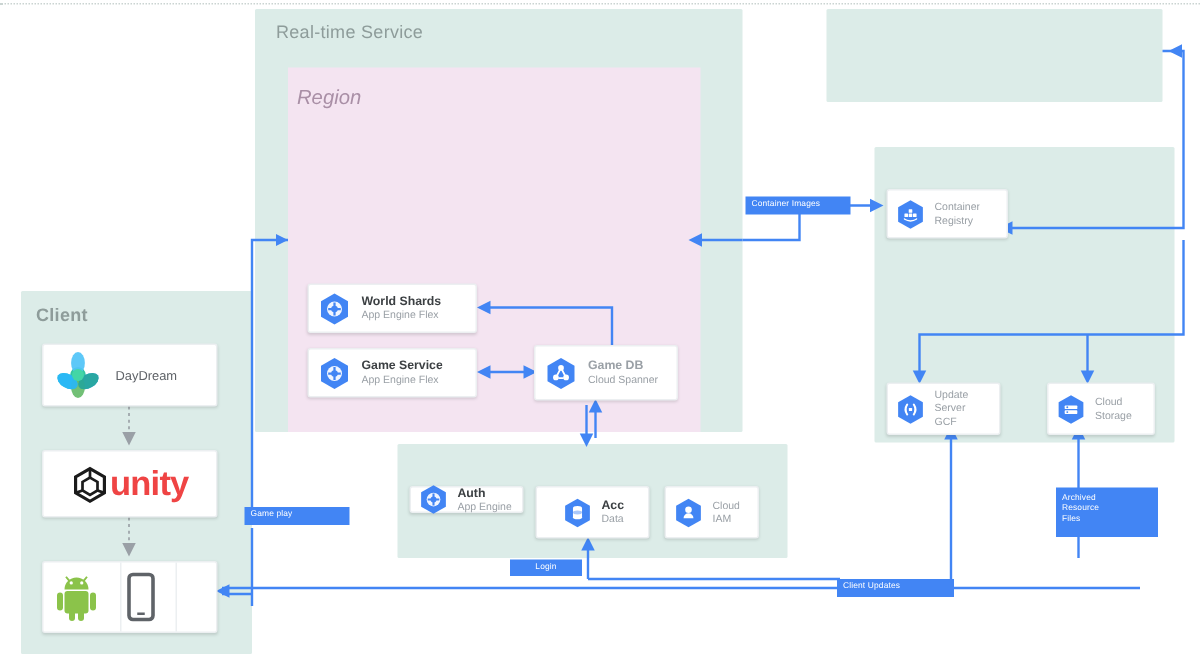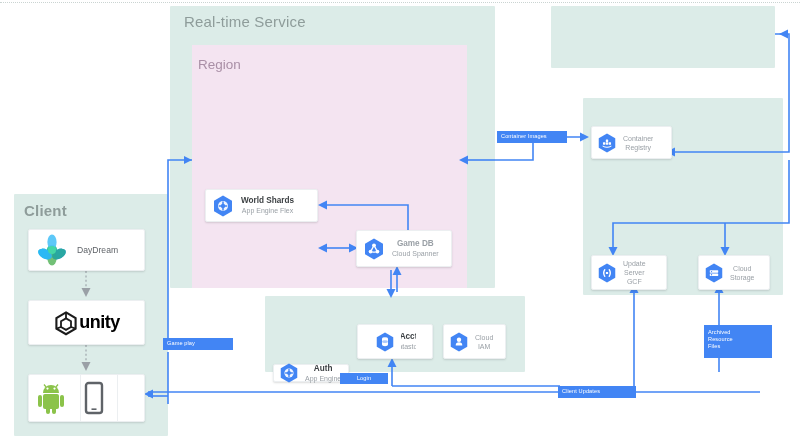--- a/index.html
+++ b/index.html
@@ -8,48 +8,48 @@
        -webkit-font-smoothing:antialiased;}
 
   #canvas{position:absolute;left:0;top:0;width:800px;height:443px;}
 
   
   .top-rule{position:absolute;left:0;top:2px;width:800px;height:1px;
             border-top:1px dotted #b9c6c4;opacity:.75;}
 
   
   .panel{position:absolute;background:#dcece8;border-radius:1px;}
-  .panel-title{position:absolute;color:#8e9c9a;font-size:15px;
+  .panel-title{position:absolute;color:#8e9c9a;font-size:12px;
                letter-spacing:.2px;line-height:17px;white-space:pre-line;}
   .region{position:absolute;background:#f4e4f1;}
   .region-title{position:absolute;color:#a98fa6;font-size:13.5px;}
 
   
   .card{position:absolute;background:#ffffff;border:1px solid #eceff1;
         border-radius:2px;box-shadow:0 1px 2px rgba(60,64,67,.18);
         display:flex;align-items:center;box-sizing:border-box;}
   .card .txt{display:flex;flex-direction:column;justify-content:center;
-             overflow:hidden;align-items:center;}
+             overflow:hidden;}
   .card .t1{font-size:8.2px;color:#3c4043;font-weight:bold;line-height:10px;
             white-space:nowrap;}
   .card .t2{font-size:7px;color:#9aa0a6;line-height:9px;white-space:nowrap;}
   .card .t3{font-size:7px;color:#9aa0a6;line-height:9px;white-space:nowrap;}
   .card.soft .t1{font-weight:bold;color:#9aa0a6;}
 
   .hexwrap{flex:0 0 auto;display:flex;align-items:center;justify-content:center;}
 
   
   .flag{position:absolute;background:#4285f4;color:#ffffff;
         font-size:5.6px;line-height:7.2px;letter-spacing:.1px;
         padding:2px 4px;box-sizing:border-box;
         display:flex;align-items:center;}
   .flag.multi{align-items:flex-start;}
 
   
-  .unity-txt{font-size:18px;color:#000000;font-weight:bold;letter-spacing:-.5px;}
+  .unity-txt{font-size:23px;color:#ef4444;font-weight:bold;letter-spacing:-.5px;}
 
   .dev-split{position:absolute;top:0;bottom:0;width:1px;background:#eceff1;}
 
   svg{position:absolute;left:0;top:0;}
   .ink{stroke:#4285f4;stroke-width:1.6;fill:none;}
   .inkhead{fill:#4285f4;}
   .dash{stroke:#9aa0a6;stroke-width:1.1;fill:none;stroke-dasharray:2 2.4;}
   .dashhead{fill:#9aa0a6;}
 </style>
 </head>
@@ -64,21 +64,21 @@
 
   <div class="panel" style="left:265px;top:296px;width:260px;height:76px;"></div>
 
   <div class="panel" style="left:14px;top:194px;width:154px;height:242px;"></div>
 
   <div class="panel" style="left:551px;top:6px;width:224px;height:62px;"></div>
 
   <div class="panel" style="left:583px;top:98px;width:200px;height:197px;"></div>
 
   <div class="panel-title" style="left:184px;top:13px;">Real-time Service</div>
-  <div class="region-title" style="left:198px;top:57px;">Region</div>
+  <div class="region-title" style="left:198px;top:57px;font-style:italic;">Region</div>
   <div class="panel-title" style="left:24px;top:202px;font-weight:bold;">Client</div>
 
   <svg width="800" height="443">
     <defs></defs>
 
     <path class="ink" d="M168,396 L148,396"></path>
     <path class="ink" d="M168,344 L168,160 L192,160"></path>
     <polygon class="inkhead" points="192,160 184,156 184,164"></polygon>
 
     <path class="ink" d="M168,352 L168,404"></path>
@@ -198,40 +198,54 @@
         <path d="M12 7.6 L12 16.4 M7.8 12 L16.2 12" stroke="#4285f4" stroke-width="1.5"></path>
         <circle cx="12" cy="12" r="2.2" fill="#4285f4"></circle>
       </svg>
     </span>
     <span class="txt" style="margin-left:6px;">
       <span class="t1">World Shards</span>
       <span class="t2">App Engine Flex</span>
     </span>
   </div>
 
+  <div class="card" style="left:205px;top:232px;width:113px;height:33px;padding:0 5px;">
+    <span class="hexwrap">
+      <svg width="24" height="24" viewBox="0 0 24 24" style="position:static;">
+        <polygon points="12,1.6 21,6.8 21,17.2 12,22.4 3,17.2 3,6.8" fill="#4285f4"></polygon>
+        <circle cx="12" cy="12" r="5" fill="#ffffff" opacity=".92"></circle>
+        <path d="M12 7.6 L12 16.4 M7.8 12 L16.2 12" stroke="#4285f4" stroke-width="1.5"></path>
+        <circle cx="12" cy="12" r="2.2" fill="#4285f4"></circle>
+      </svg>
+    </span>
+    <span class="txt" style="margin-left:6px;">
+      <span class="t1">Game Service</span>
+      <span class="t2">App Engine Flex</span>
+    </span>
+  </div>
 
   <div class="card soft" style="left:356px;top:230px;width:96px;height:37px;padding:0 5px;">
     <span class="hexwrap">
       <svg width="24" height="24" viewBox="0 0 24 24" style="position:static;">
         <polygon points="12,1.6 21,6.8 21,17.2 12,22.4 3,17.2 3,6.8" fill="#4285f4"></polygon>
         <g fill="#ffffff">
           <circle cx="12" cy="8.3" r="1.9"></circle>
           <circle cx="8.6" cy="14.6" r="1.9"></circle>
           <circle cx="15.4" cy="14.6" r="1.9"></circle>
           <path d="M11.3 9.6 L9.3 13.4 M12.7 9.6 L14.7 13.4 M10.2 15.1 L13.8 15.1" stroke="#ffffff" stroke-width="1.25" fill="none"></path>
         </g>
       </svg>
     </span>
     <span class="txt" style="margin-left:6px;">
       <span class="t1">Game DB</span>
       <span class="t2">Cloud Spanner</span>
     </span>
   </div>
 
-  <div class="card" style="left:273px;top:324px;width:76px;height:18px;padding:0 4px;margin-top:40px;">
+  <div class="card" style="left:273px;top:324px;width:76px;height:18px;padding:0 4px;">
     <span class="hexwrap">
       <svg width="22" height="22" viewBox="0 0 24 24" style="position:static;">
         <polygon points="12,1.6 21,6.8 21,17.2 12,22.4 3,17.2 3,6.8" fill="#4285f4"></polygon>
         <circle cx="12" cy="12" r="5" fill="#ffffff" opacity=".92"></circle>
         <path d="M12 7.6 L12 16.4 M7.8 12 L16.2 12" stroke="#4285f4" stroke-width="1.5"></path>
         <circle cx="12" cy="12" r="2.2" fill="#4285f4"></circle>
       </svg>
     </span>
     <span class="txt" style="margin-left:5px;">
       <span class="t1">Auth</span>

